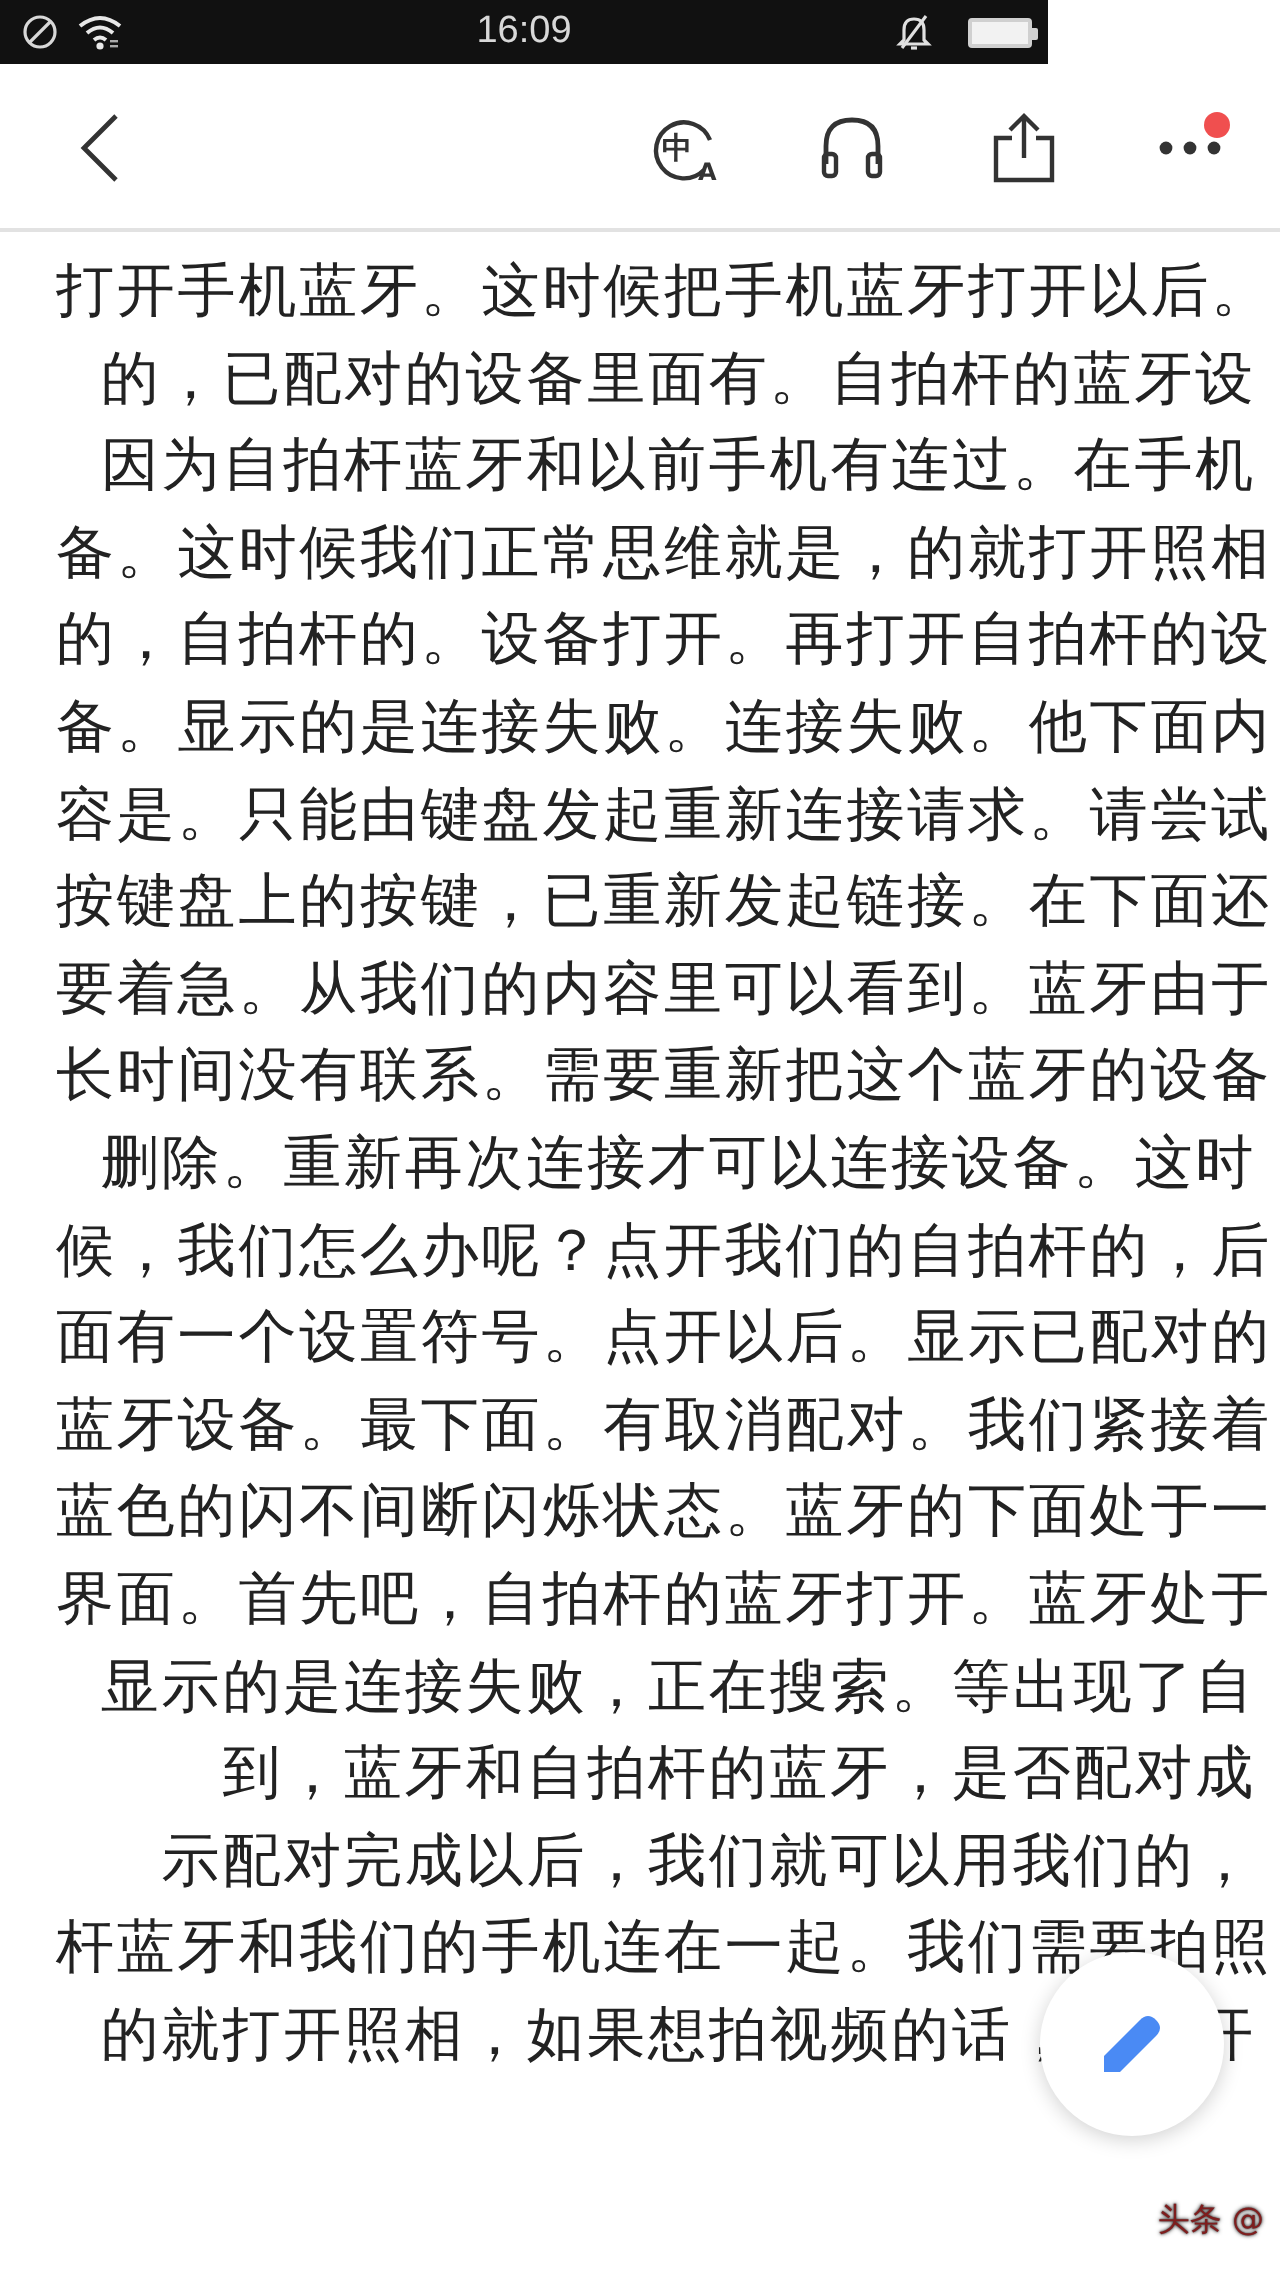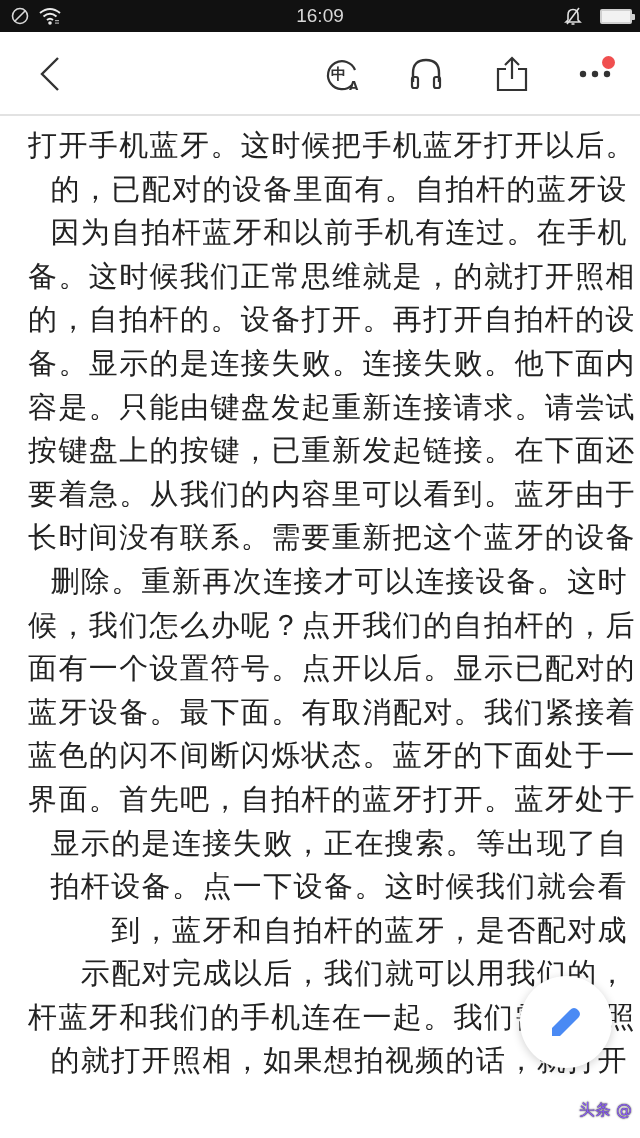--- a/index.html
+++ b/index.html
@@ -2,21 +2,21 @@
 <html><head>
 <meta charset="utf-8">
 <style>
   html, body { margin: 0; padding: 0; }
   body {
     width: 640px; height: 1138px; overflow: hidden; position: relative;
     background: #ffffff;
     font-family: "DejaVu Sans", "Liberation Sans", sans-serif;
   }
   .status-bar {
-    position: absolute; left: 0; top: 0; width: 640px; height: 32px;
+    position: absolute; left: 0; top: 0; width: 524px; height: 32px;
     background: #111111; color: #e8e8e8;
   }
   .status-bar .time {
     position: absolute; left: 0; right: 0; top: 5px; text-align: center;
     font-size: 19px; color: #d8d8d8; font-family: "Liberation Sans", sans-serif;
   }
   .status-bar .left-icons { position: absolute; left: 10px; top: 6px; display: flex; gap: 8px; align-items: center; }
   .status-bar .right-icons { position: absolute; right: 8px; top: 6px; display: flex; gap: 18px; align-items: center; }
   .battery {
     width: 32px; height: 15px; border: 2px solid #d0d0d0; border-radius: 2px; position: relative; box-sizing: border-box;
@@ -46,21 +46,21 @@
     white-space: nowrap; letter-spacing: 1.4px; text-align: right;
   }
 
   .fab {
     position: absolute; left: 520px; top: 976px; width: 92px; height: 92px; border-radius: 50%;
     background: #ffffff; box-shadow: 0 2px 10px rgba(0,0,0,0.18);
     display: flex; align-items: center; justify-content: center; cursor: pointer;
   }
 
   .watermark {
-    position: absolute; right: 8px; top: 1100px; font-size: 16px; color: #8b5cf6;
+    position: absolute; right: 8px; top: 1100px; font-size: 16px; color: #7f1d1d;
     text-shadow: 0 0 2px #333, 0 0 1px #333; white-space: nowrap;
   }
 </style>
 </head>
 <body>
 
 <div class="status-bar">
   <div class="left-icons">
     <svg width="20" height="20" viewBox="0 0 20 20">
       <circle cx="10" cy="10" r="7.5" fill="none" stroke="#d8d8d8" stroke-width="1.6"></circle>
@@ -134,21 +134,20 @@
   <div class="line">按键盘上的按键，已重新发起链接。在下面还</div>
   <div class="line">要着急。从我们的内容里可以看到。蓝牙由于</div>
   <div class="line">长时间没有联系。需要重新把这个蓝牙的设备</div>
   <div class="line">删除。重新再次连接才可以连接设备。这时</div>
   <div class="line">候，我们怎么办呢？点开我们的自拍杆的，后</div>
   <div class="line">面有一个设置符号。点开以后。显示已配对的</div>
   <div class="line">蓝牙设备。最下面。有取消配对。我们紧接着</div>
   <div class="line">蓝色的闪不间断闪烁状态。蓝牙的下面处于一</div>
   <div class="line">界面。首先吧，自拍杆的蓝牙打开。蓝牙处于</div>
   <div class="line">显示的是连接失败，正在搜索。等出现了自</div>
-  <div class="line">拍杆设备。点一下设备。这时候我们就会看</div>
   <div class="line">到，蓝牙和自拍杆的蓝牙，是否配对成</div>
   <div class="line">示配对完成以后，我们就可以用我们的，</div>
   <div class="line">杆蓝牙和我们的手机连在一起。我们需要拍照</div>
   <div class="line">的就打开照相，如果想拍视频的话，就打开</div>
 </div>
 
 <div class="fab">
   <svg width="36" height="36" viewBox="0 0 36 36">
     <path d="M4 24 L22 6 Q26 2 30 6 Q34 10 30 14 L12 32 L4 32 Z" fill="#4a8af4"></path>
   </svg>

